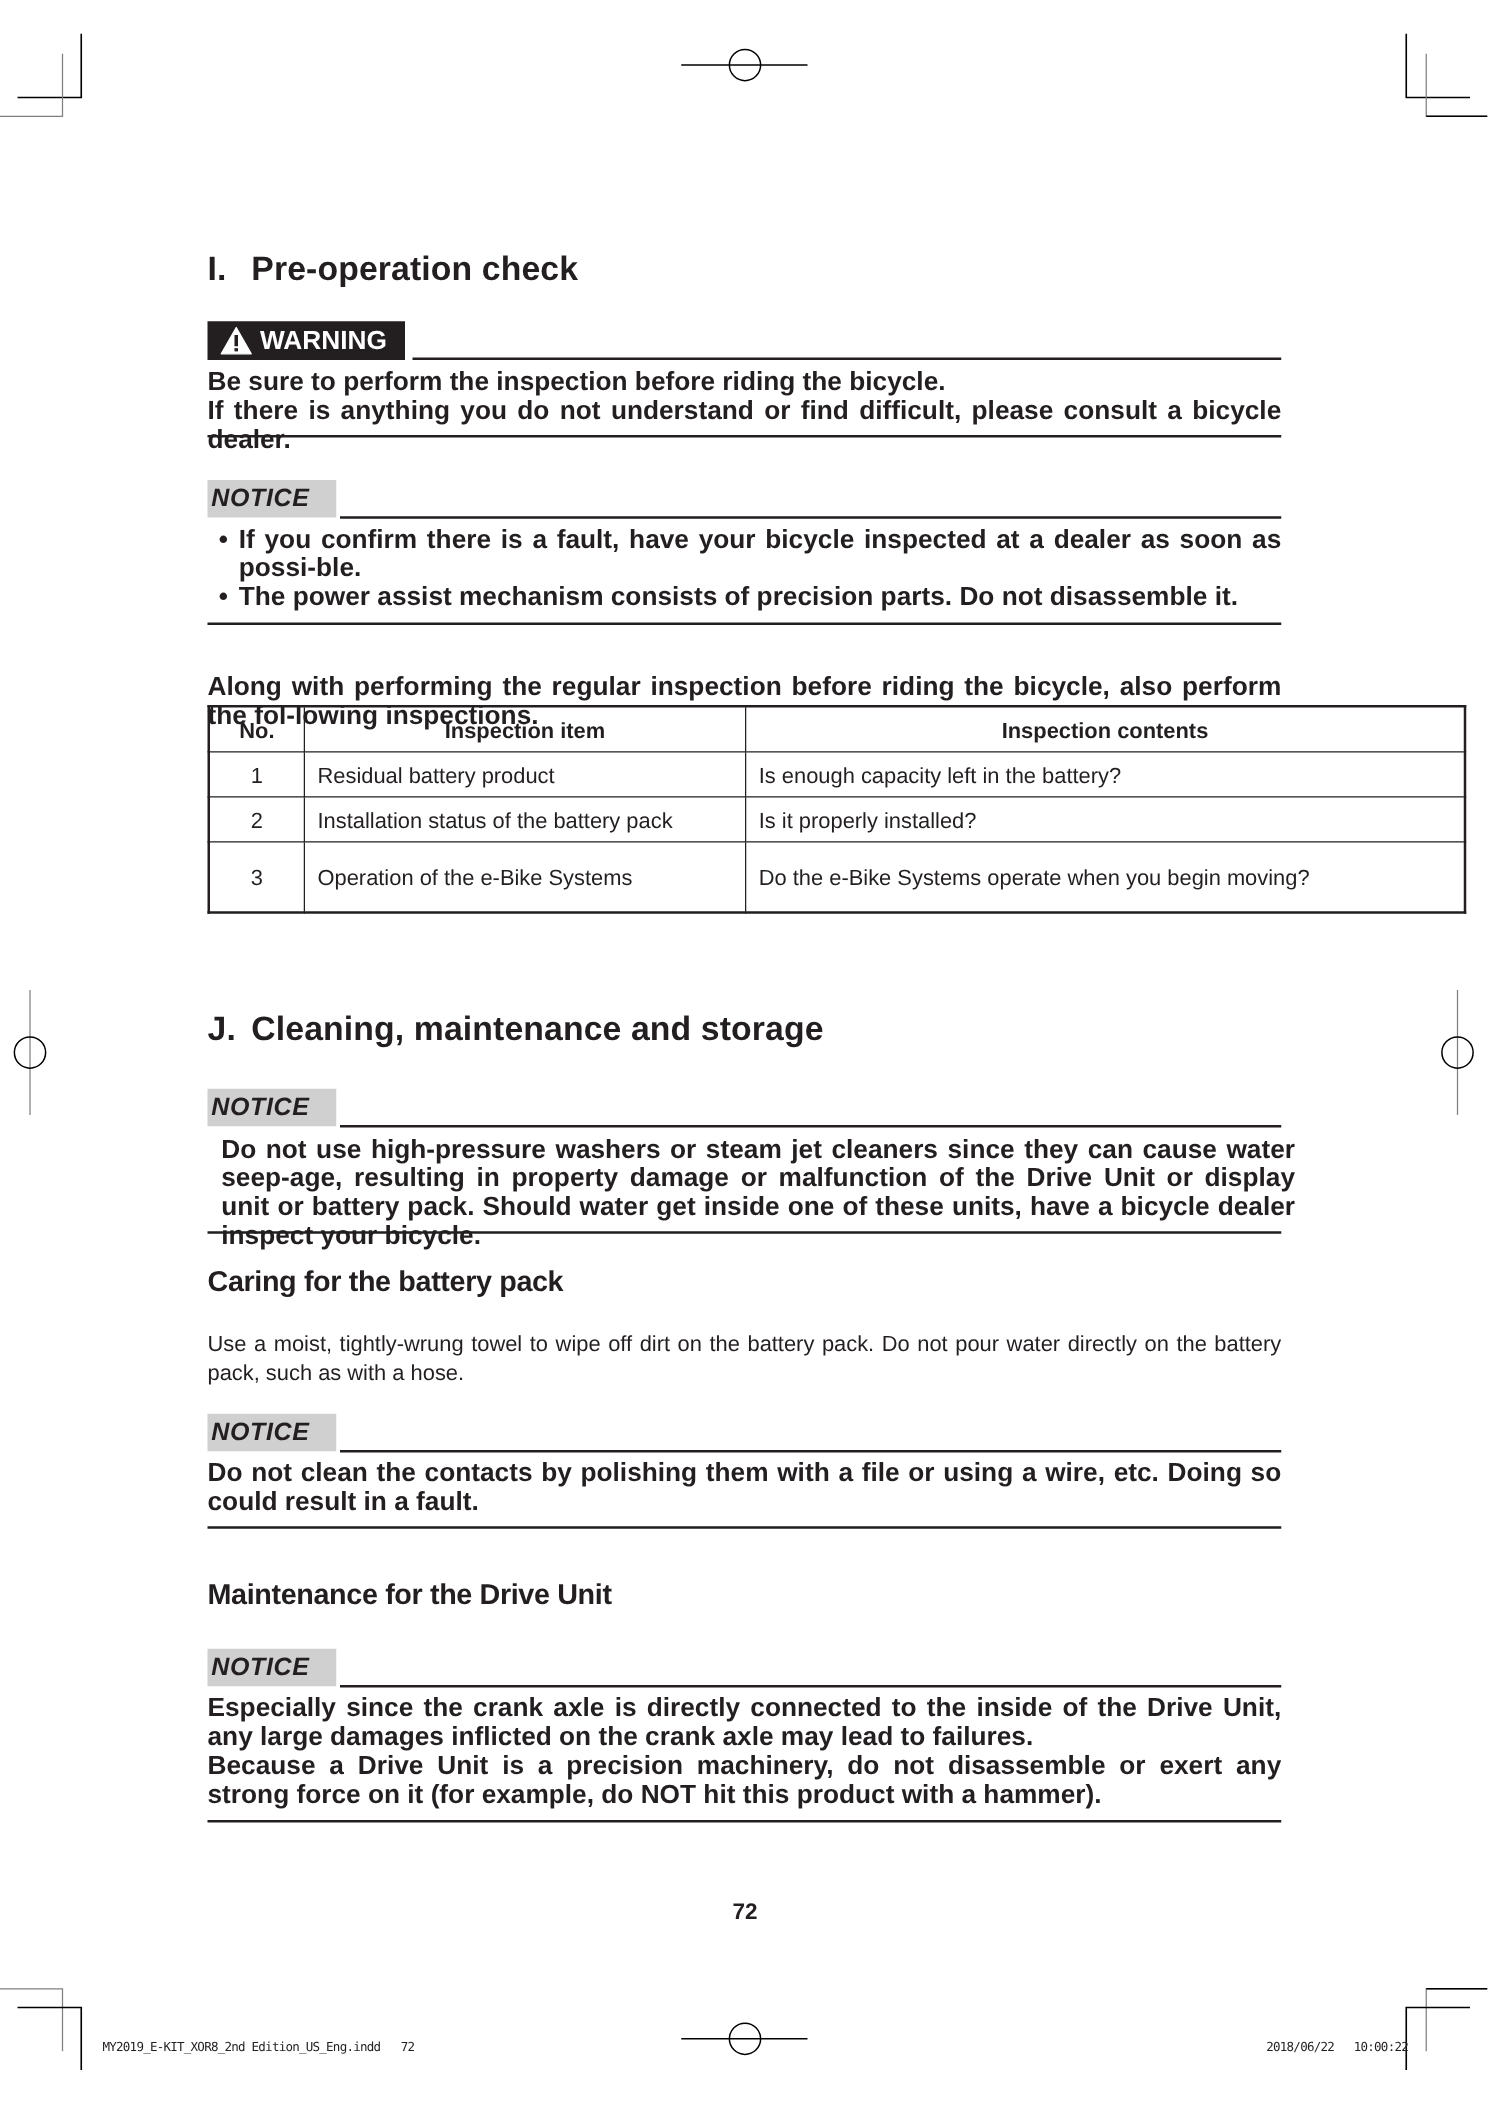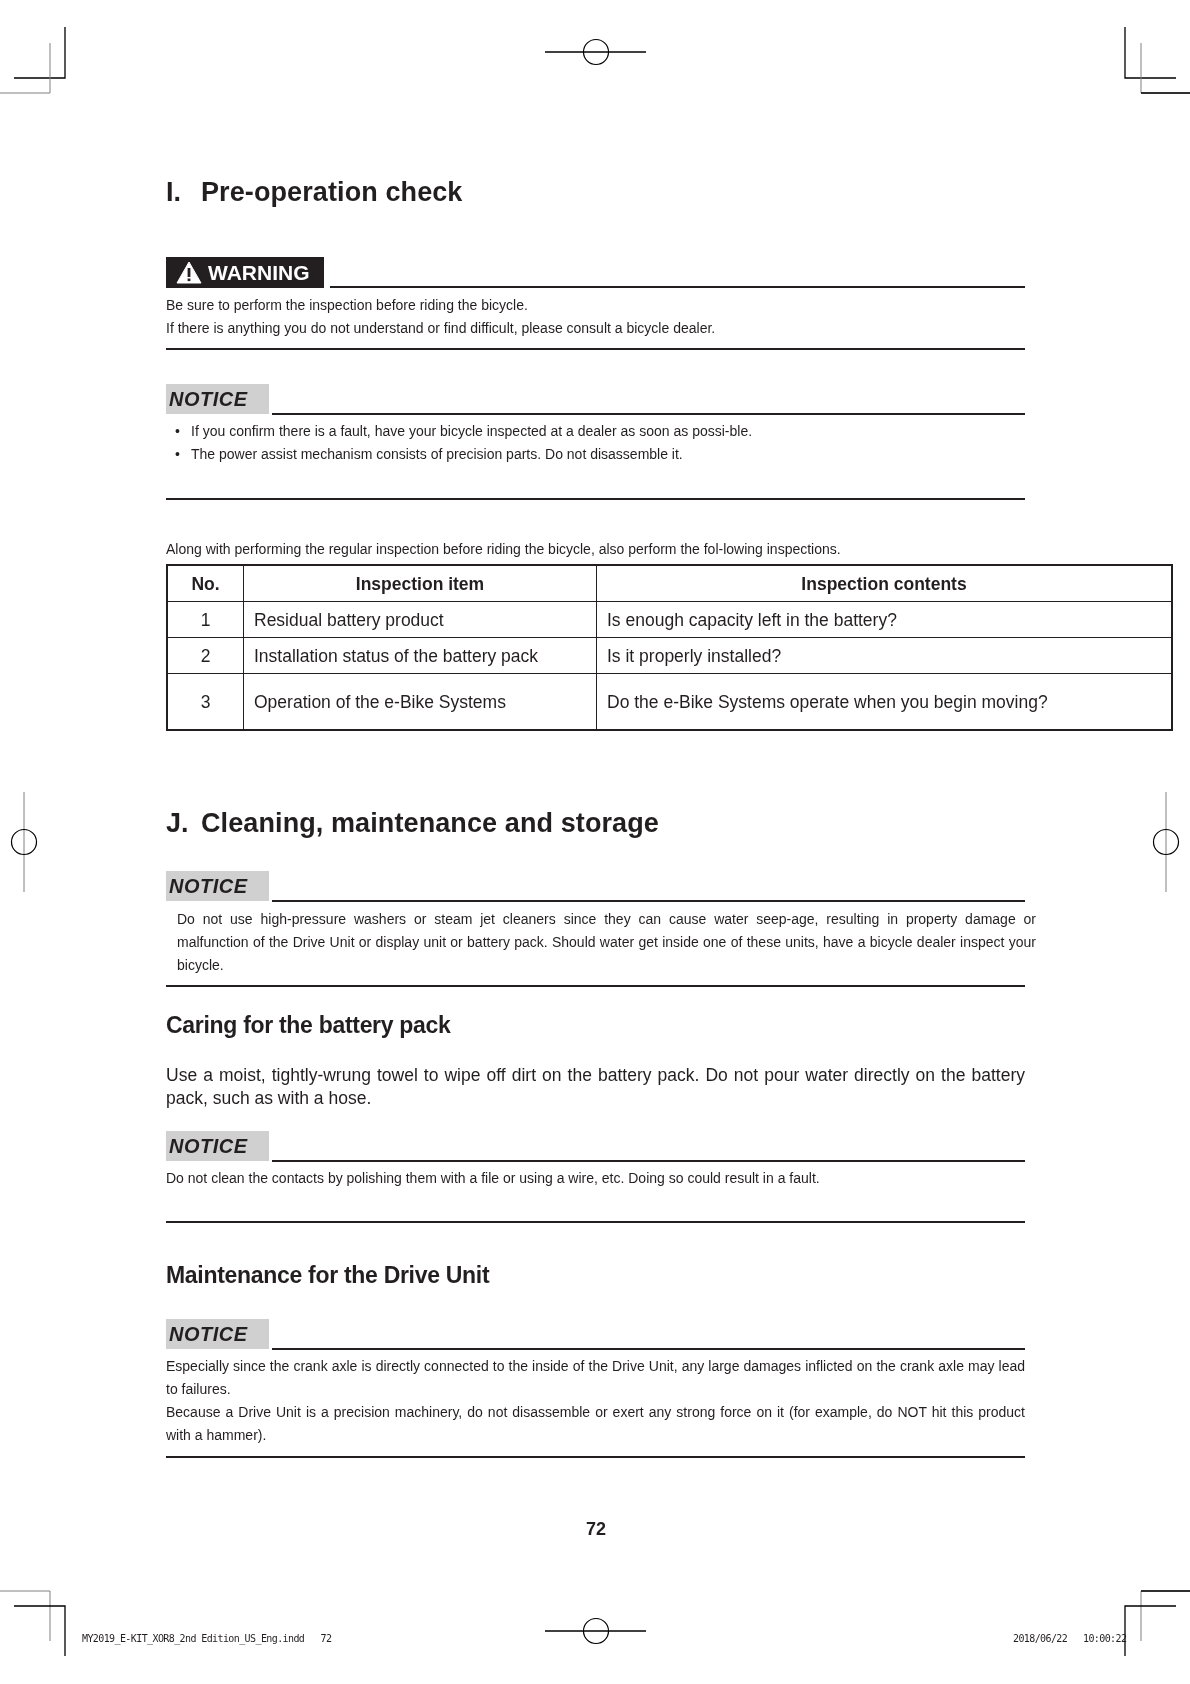--- a/index.html
+++ b/index.html
@@ -12,21 +12,21 @@
     .h2 { position: absolute; left: 166px; font-size: 23px; font-weight: bold; white-space: nowrap; letter-spacing: -0.3px; }
 
     .label-row { position: absolute; left: 166px; width: 859px; height: 32px; }
     .label-row .rule { position: absolute; right: 0; bottom: 1px; height: 2px; background: #231f20; }
     .warn-box { position: absolute; left: 0; top: 0; height: 31px; width: 158px; background: #231f20; color: #fff;
                 font-weight: bold; font-size: 21px; display: flex; align-items: center; padding-left: 10px; box-sizing: border-box; }
     .warn-box svg { margin-right: 6px; }
     .notice-box { position: absolute; left: 0; top: 0; height: 30px; width: 103px; background: #d0d0d0; color: #231f20;
                   font-weight: bold; font-style: italic; font-size: 20px; display: flex; align-items: center; padding-left: 3px; box-sizing: border-box; letter-spacing: 0.5px; }
 
-    .body-bold { position: absolute; left: 166px; width: 859px; font-size: 14px; font-weight: normal; line-height: 23px; text-align: justify; }
+    .body-bold { position: absolute; left: 166px; width: 859px; font-size: 21px; font-weight: bold; line-height: 23px; text-align: justify; }
     .body-bold p { margin: 0; }
     .body-reg { position: absolute; left: 166px; width: 859px; font-size: 17.5px; line-height: 23px; text-align: justify; }
     .hr { position: absolute; left: 166px; width: 859px; height: 1.5px; background: #231f20; }
 
     .bullets { list-style: none; margin: 0; padding: 0; }
     .bullets li { position: relative; padding-left: 25px; }
     .bullets li .dot { position: absolute; left: 9px; top: 0; }
 
     table.insp { position: absolute; left: 166px; top: 564px; width: 1007px; border-collapse: collapse; font-size: 17.5px; }
     table.insp th, table.insp td { border: 1.5px solid #231f20; padding: 0 10px; line-height: 22px; }
@@ -72,21 +72,21 @@
   <g>
     <line x1="24" y1="792" x2="24" y2="892" stroke="#808080" stroke-width="1"></line>
     <circle cx="24" cy="842" r="12.5" fill="none" stroke="#000" stroke-width="1.2"></circle>
   </g>
   <g>
     <line x1="1166" y1="792" x2="1166" y2="892" stroke="#808080" stroke-width="1"></line>
     <circle cx="1166" cy="842" r="12.5" fill="none" stroke="#000" stroke-width="1.2"></circle>
   </g>
 </svg>
 
-<div class="h1" style="top:177px;">
+<div class="h1" style="top:200px;">
   <span class="num">I.</span><span>Pre-operation check</span>
 </div>
 
 <div class="label-row" style="top:257px;">
   <div class="warn-box">
     <svg width="26" height="23" viewBox="0 0 26 23">
       <path d="M13 1 L25 22 L1 22 Z" fill="#fff" stroke="#fff" stroke-width="1" stroke-linejoin="round"></path>
       <rect x="11.6" y="7" width="2.8" height="9" fill="#231f20"></rect>
       <rect x="11.6" y="17.5" width="2.8" height="2.6" fill="#231f20"></rect>
     </svg>

